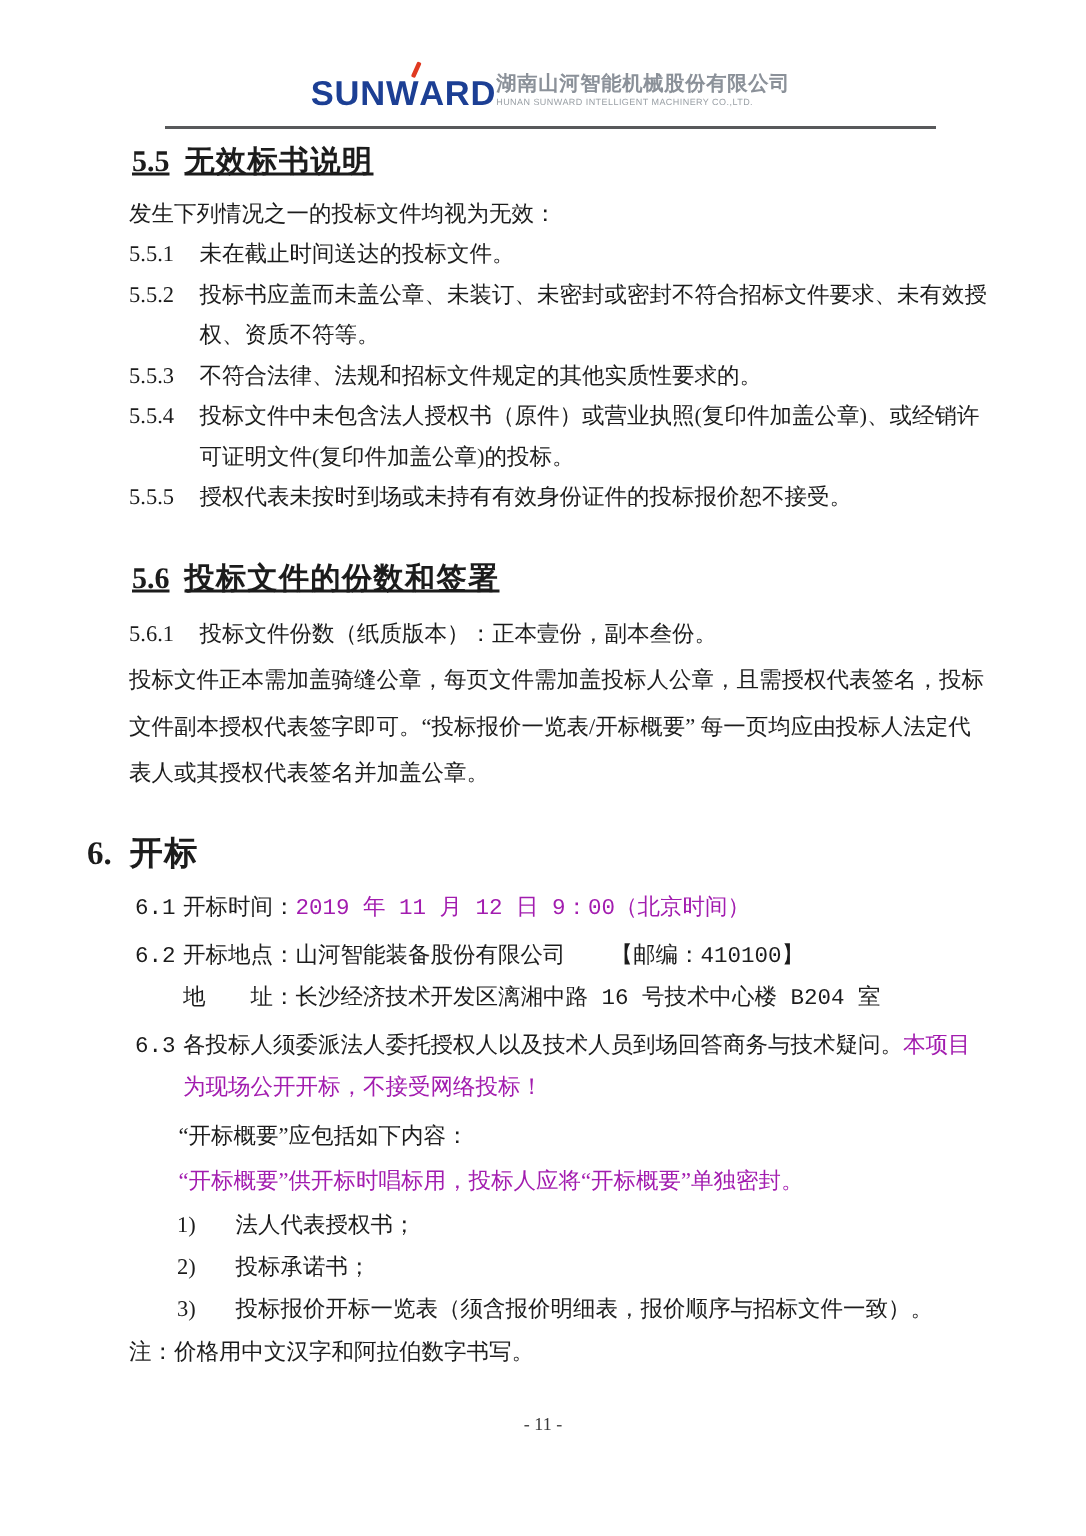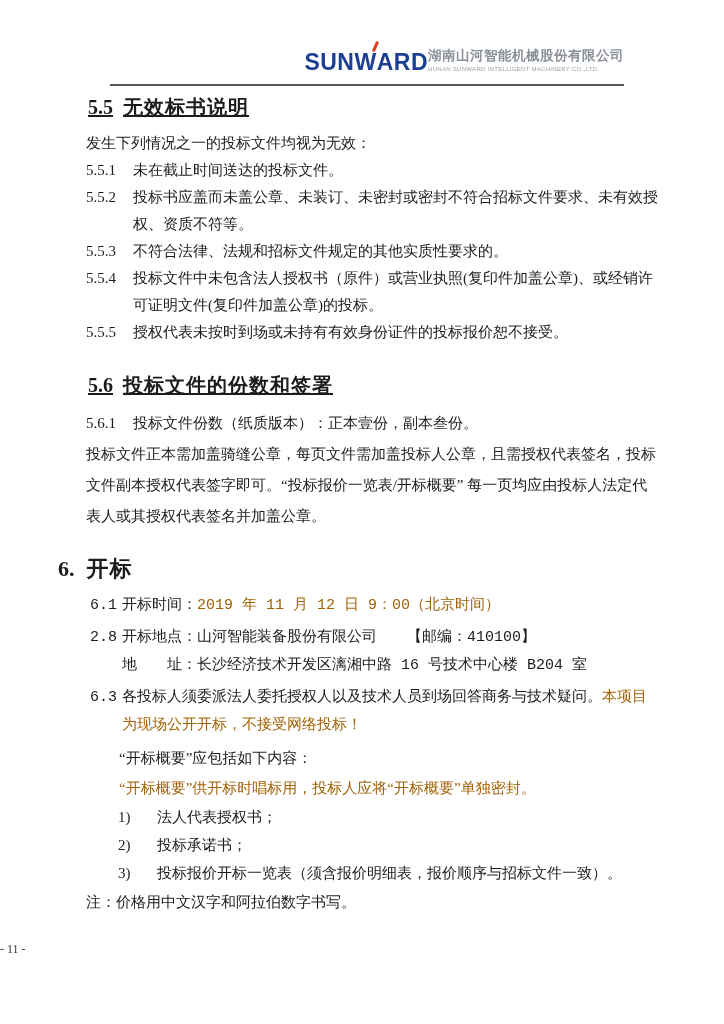--- a/index.html
+++ b/index.html
@@ -10,21 +10,21 @@
     margin:0 auto;
     background:#ffffff;
     font-family:"Liberation Serif","DejaVu Serif",serif;
     color:#1c1c1c;
     overflow:hidden;
   }
 
   
   .header {
     position:absolute; left:110px; top:46px; width:514px; height:40px;
-    display:flex; justify-content:flex-end; align-items:flex-start;
+    display:flex; justify-content:center; align-items:flex-start;
     border-bottom:2px solid #58595b;
     padding-bottom:6px;
   }
   .logo {
     font-family:"Liberation Sans","DejaVu Sans",sans-serif;
     font-weight:bold; font-size:23px; letter-spacing:0.5px;
     color:#1c3f94; line-height:26px; margin-top:3px;
   }
   .logo .lw { position:relative; display:inline-block; }
   .logo .accent {
@@ -62,32 +62,32 @@
 
   .h1 { font-size:22px; font-weight:700; margin:22px 0 8px -28px; letter-spacing:1px; }
   .h1 .h-num { margin-right:12px; letter-spacing:0; }
 
   .item6 { display:flex; line-height:28px; margin:0 0 4px 4px;font-family:Liberation Mono, monospace; }
   .item6 .num { flex:0 0 32px; }
   .item6 .body { flex:1; }
 
   .postcode { margin-left:30px; }
 
-  .red { color:#a16207; }
+  .red { color:#a21caf; }
 
   .sub64 { margin:2px 0 2px 33px; line-height:28px; }
   .list64 { margin-left:32px; }
   .listrow { display:flex; line-height:27px; margin-bottom:1px; }
   .listrow .lnum { flex:0 0 39px; }
   .note { margin:1px 0 0 0; line-height:28px; }
 
   
   .footer {
     position:absolute; left:0; top:942px; width:100%;
-    text-align:left; font-size:12px; color:#3a3a3a;
+    text-align:center; font-size:12px; color:#3a3a3a;
   }
 </style>
 </head>
 <body>
 
 <div class="page">
 
   <div class="header">
     <div class="logo">
       <span>SUN</span><span class="lw"><span>W</span><i class="accent"></i></span><span>ARD</span>
@@ -144,21 +144,21 @@
     </div>
 
     <div class="item6">
       <span class="num">6.1</span>
       <span class="body">
         <span>开标时间：</span><span class="red">2019 年 11 月 12 日 9：00（北京时间）</span>
       </span>
     </div>
 
     <div class="item6">
-      <span class="num">2.8</span>
+      <span class="num">6.2</span>
       <span class="body">
         <div>
           <span>开标地点：</span><span>山河智能装备股份有限公司</span><span class="postcode">【邮编：410100】</span>
         </div>
         <div>
           <span>地　　址：</span><span>长沙经济技术开发区漓湘中路 16 号技术中心楼 B204 室</span>
         </div>
       </span>
     </div>
 

